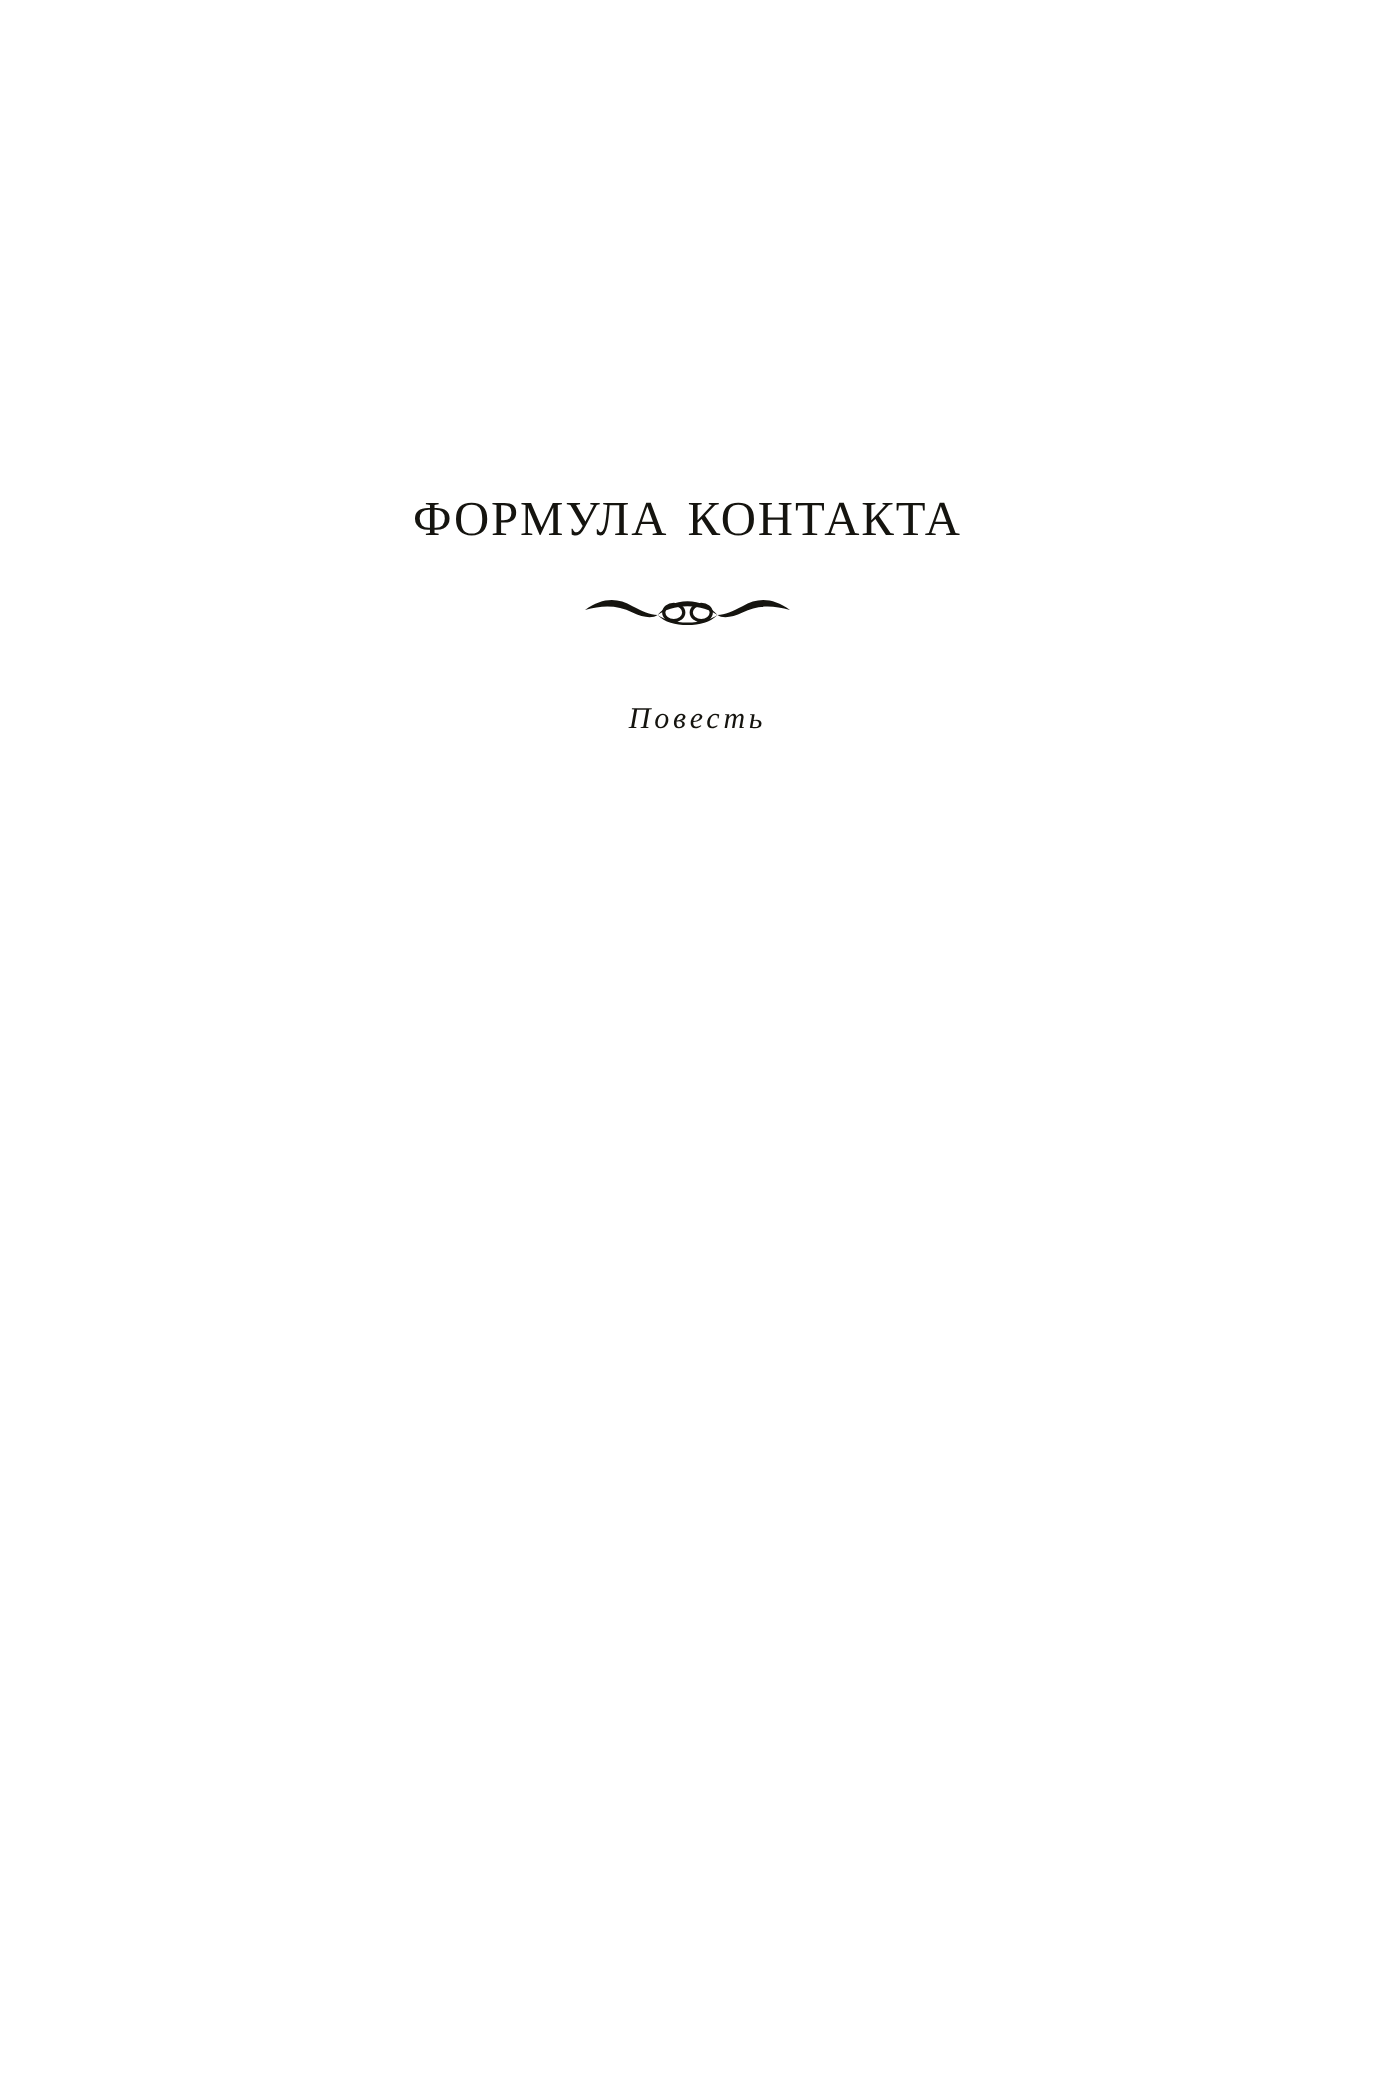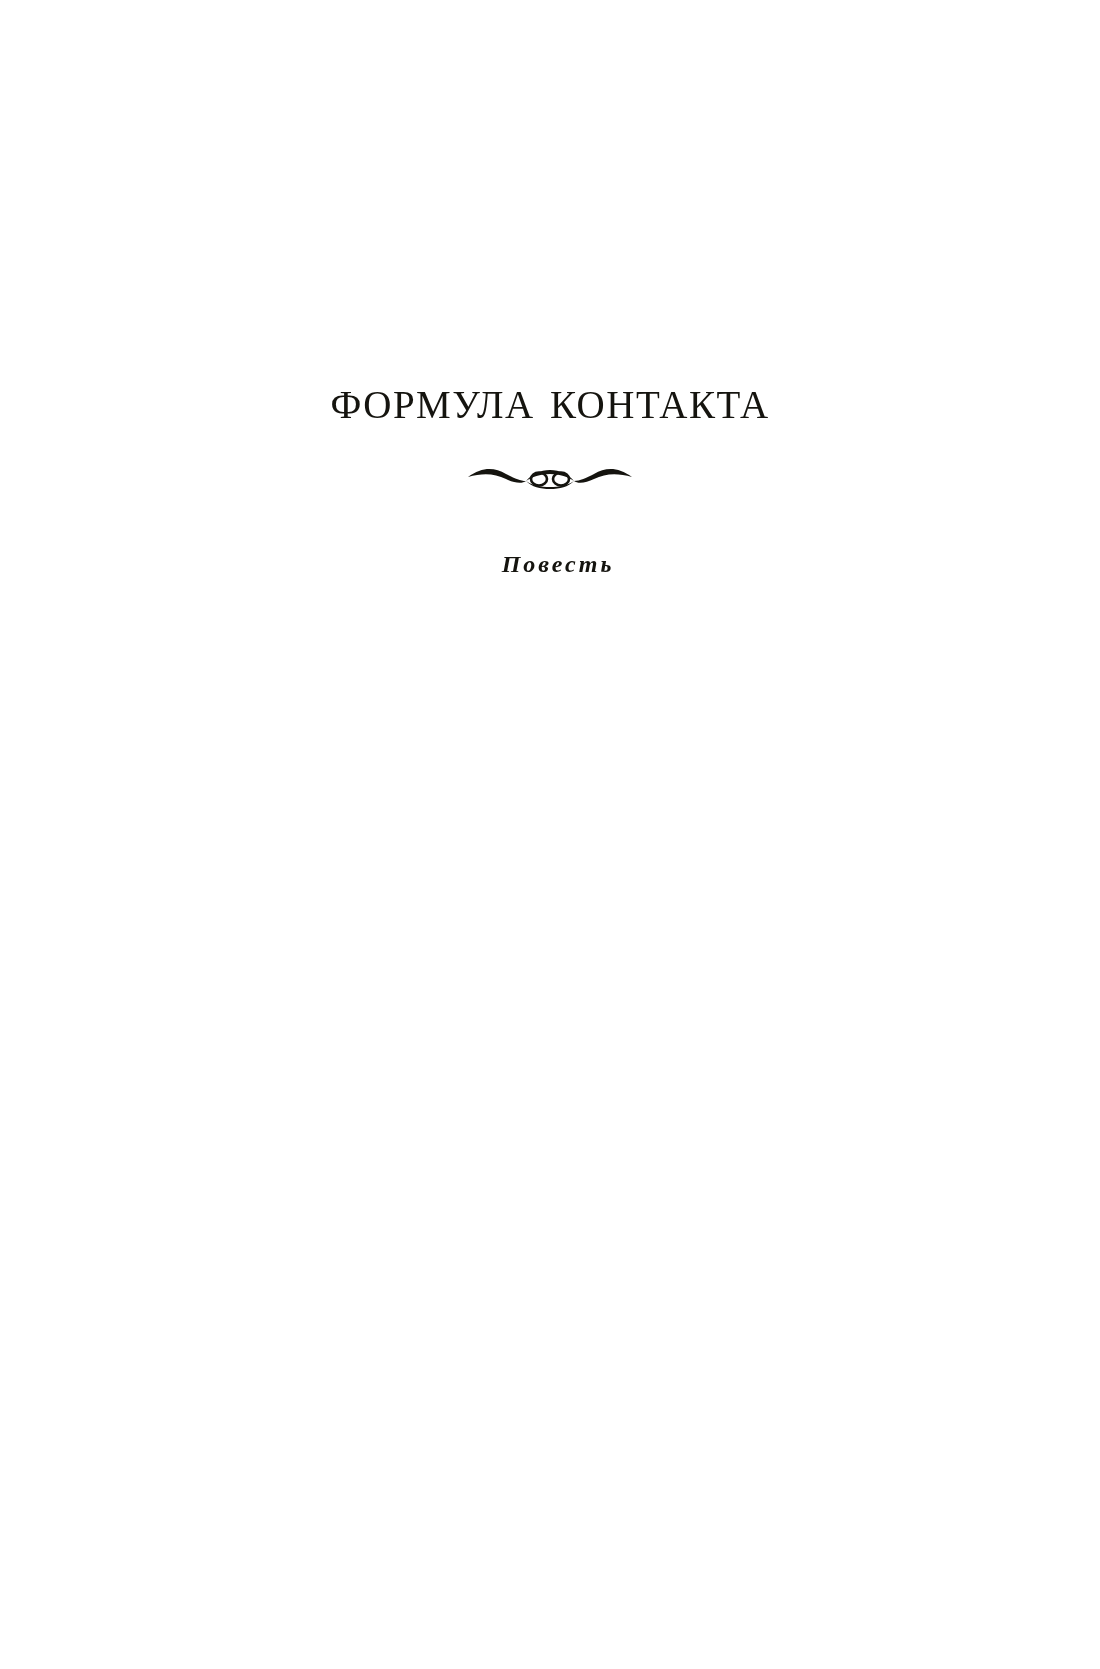--- a/index.html
+++ b/index.html
@@ -22,40 +22,40 @@
     top: 370px;
     width: 100%;
     text-align: center;
   }
   .book-title {
     font-family: "Liberation Serif", "DejaVu Serif", serif;
     font-size: 56px;
     line-height: 1.05;
     letter-spacing: 1.5px;
     font-weight: 400;
-    margin: 0;
+    margin: 11px;
     color: #15140f;
     
     font-variant: small-caps;
     text-transform: lowercase;
   }
   .book-title::first-letter {
     font-size: 1em;
   }
   .ornament {
     margin: 26px auto 0 auto;
     width: 180px;
     height: 46px;
     display: block;
   }
   .subtitle {
     margin: 50px 0 0 0;
     font-family: "Liberation Serif", "DejaVu Serif", serif;
     font-style: italic;
-    font-weight: 700;
+    font-weight: 400;
     font-size: 24px;
     letter-spacing: 3px;
     color: #15140f;
     padding-left: 16px;
   }
 </style>
 </head>
 <body>
 
 <div class="page">

